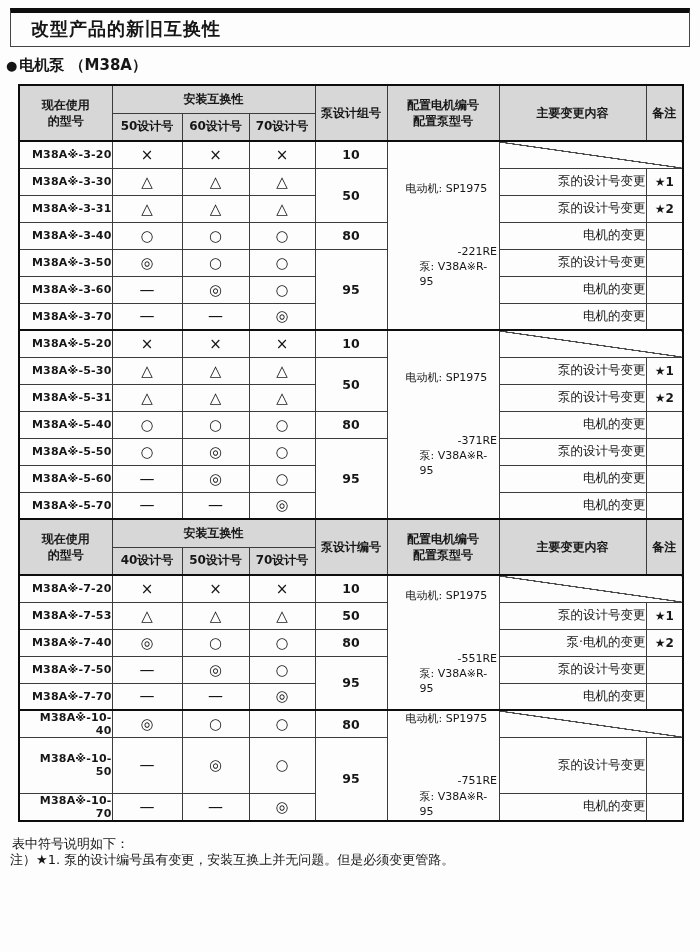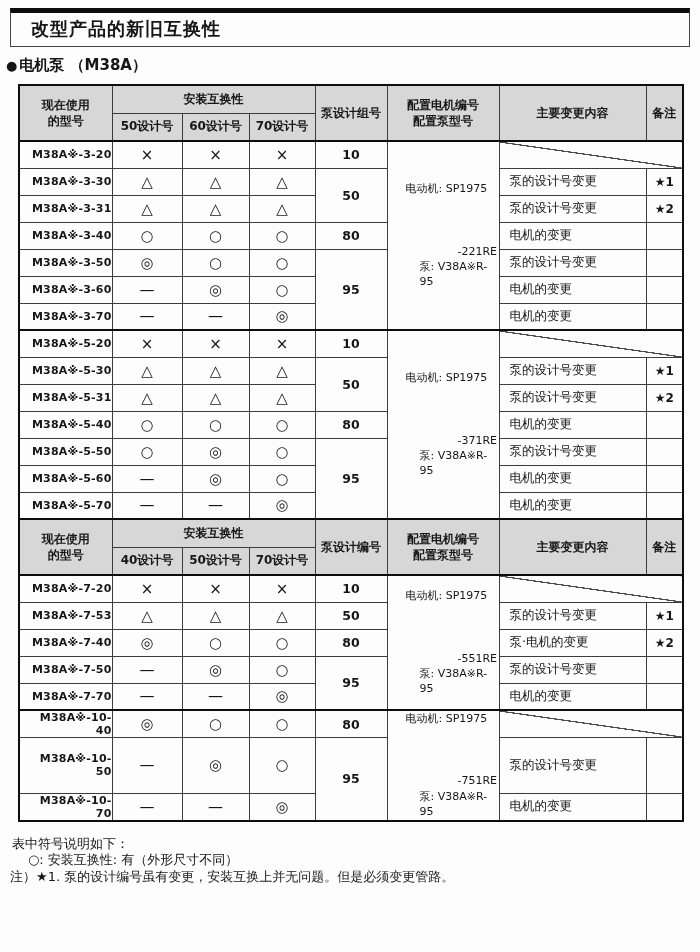--- a/index.html
+++ b/index.html
@@ -23,21 +23,21 @@
   .t tr.drow { height:27px; }
   tr.sec-top td, tr.sec-top th { border-top:2px solid #0d0d0d; }
   tr.hdr-last th { border-bottom:2px solid #0d0d0d; }
 
   td.model { font-weight:bold; font-size:11px; text-align:right; padding-left:6px; letter-spacing:0.2px; }
   td.sym   { font-size:15px; }
   td.group { font-weight:bold; font-size:12.5px; }
   td.motor { font-size:11px; text-align:left; padding-left:18px; line-height:1.4; }
   td.motor .ind1 { padding-left:52px;margin-top:47px; }
   td.motor .ind2 { padding-left:14px; }
-  td.chg   { text-align:left; padding-left:10px; font-size:12.5px; }
+  td.chg   { text-align:right; padding-left:10px; font-size:12.5px; }
   td.note  { font-size:12px; font-weight:bold; }
   td.diag  { background:linear-gradient(to top right,
               transparent calc(50% - 0.7px), #4a4a4a calc(50% - 0.7px),
               #4a4a4a calc(50% + 0.7px), transparent calc(50% + 0.7px)); }
   th .two-line { line-height:1.35; }
 
   .legend { margin:14px 0 0 10px; font-size:13px; line-height:16.8px; }
   .legend .intro { padding-left:2px; }
   .legend .item  { padding-left:18px; }
   .legend .noteline  { padding-left:0; }
@@ -322,16 +322,15 @@
     <td class="sym">—</td>
     <td class="sym">◎</td>
     <td class="chg">电机的变更</td>
     <td class="note"></td>
   </tr>
 </tbody>
   </table>
 
 <div class="legend">
   <div class="intro">表中符号说明如下：</div>
-  <div class="item">○: 安装互换性: 有（外形尺寸不同）</div>
   <div class="noteline">注）★1. 泵的设计编号虽有变更，安装互换上并无问题。但是必须变更管路。</div>
 
 </div>
 
 </body></html>

